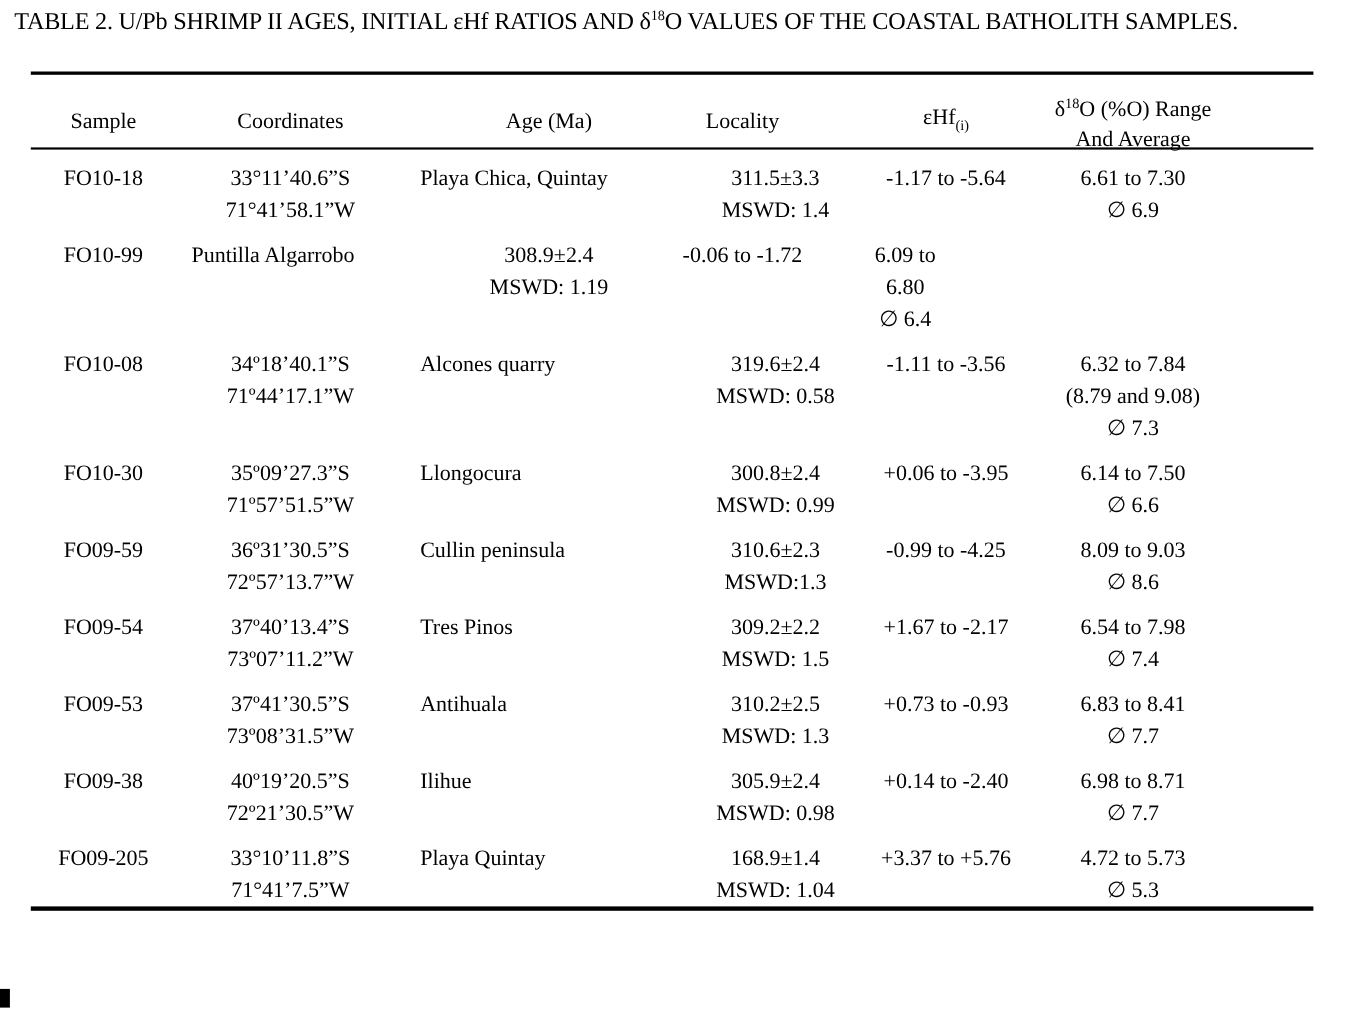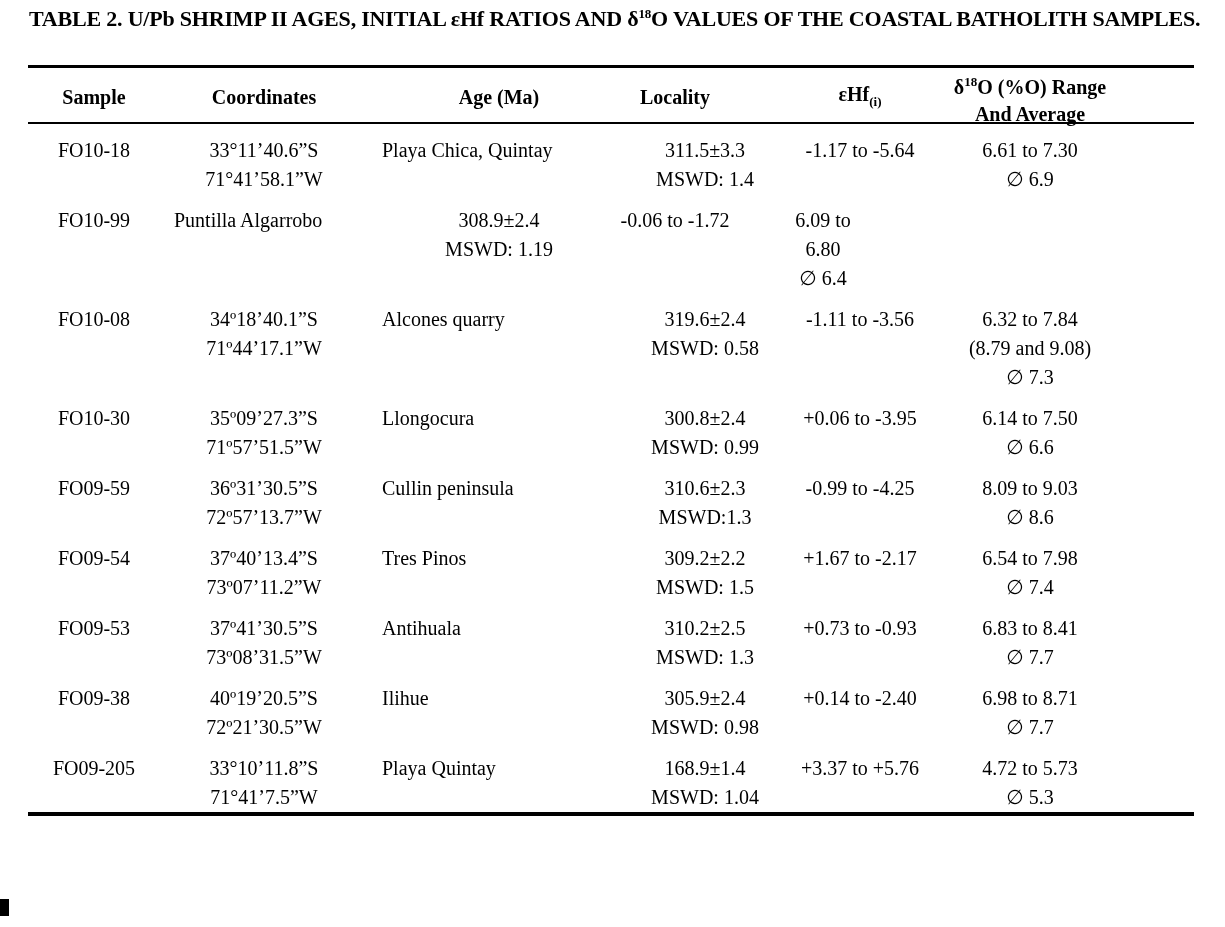--- a/index.html
+++ b/index.html
@@ -1,31 +1,31 @@
 <!DOCTYPE html>
 <html><head>
 <meta charset="utf-8">
 <style>
   html,body { margin:0; padding:0; background:#fff; }
   .page {
     position:relative; width:1225px; height:927px; background:#ffffff; color:#000;
     font-family:"Liberation Serif","DejaVu Serif","DejaVu Sans",serif; overflow:hidden;
   }
   .title {
-    position:absolute; left:13px; top:6px; font-size:22px; font-weight:bold;
-    white-space:nowrap; letter-spacing:-0.2px;margin-left:16px;
+    position:absolute; left:13px; top:6px; font-size:22px; font-weight:normal;
+    white-space:nowrap; letter-spacing:-0.2px;
   }
   .title sup { font-size:13px; }
   .tablewrap { position:absolute; left:28px; top:65px; width:1166px; }
   .rule { background:#000; width:100%; }
   .rule-top { height:3px; }
   .rule-mid { height:2px; }
   .rule-bottom { height:4px; }
   .grid { display:grid; grid-template-columns:132px 208px 202px 210px 160px 254px; font-size:20px; }
-  .header { height:54px; align-items:center; font-weight:bold; line-height:27px; }
+  .header { height:54px; align-items:center; font-weight:normal; line-height:27px;margin-top:12px; }
   .row { align-items:start; padding-top:12px; }
   .row .cell { line-height:29px; }
   .c1 { text-align:center; }
   .c2 { text-align:center; }
   .c3 { text-align:left; padding-left:14px; }
   .c3h { text-align:center; }
   .c4 { text-align:center; padding-left:60px; }
   .c5 { text-align:center; }
   .c6 { text-align:center; padding-right:74px; }
   .hdr-sub { font-size:13px; }

